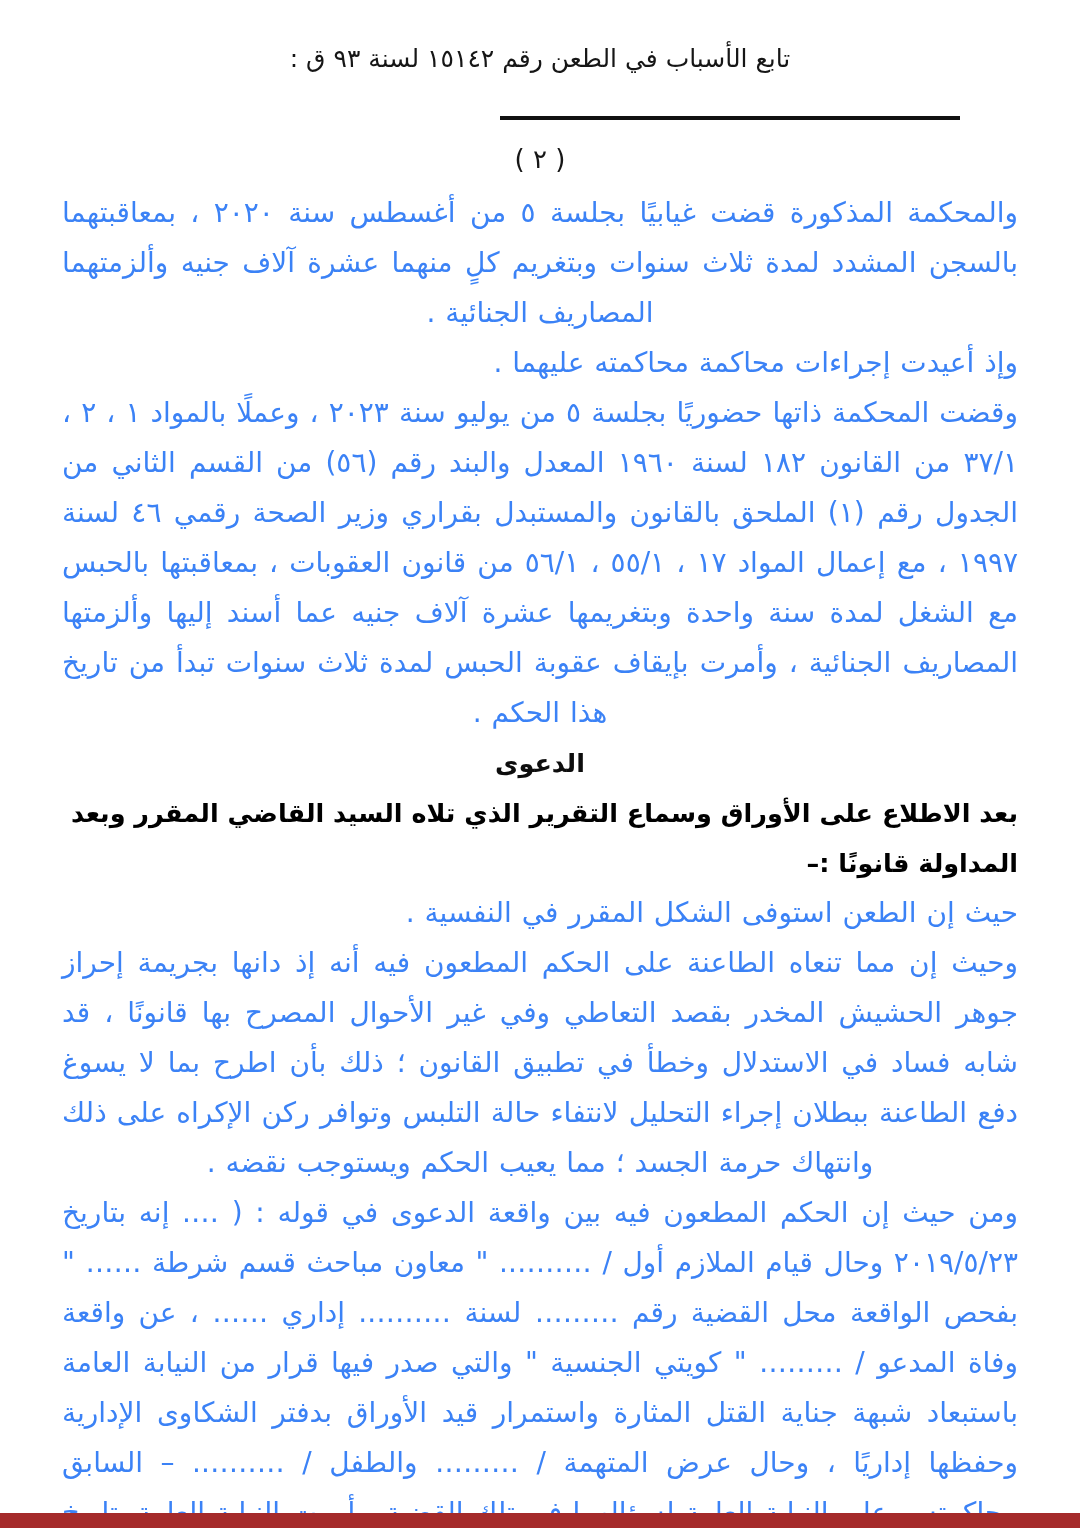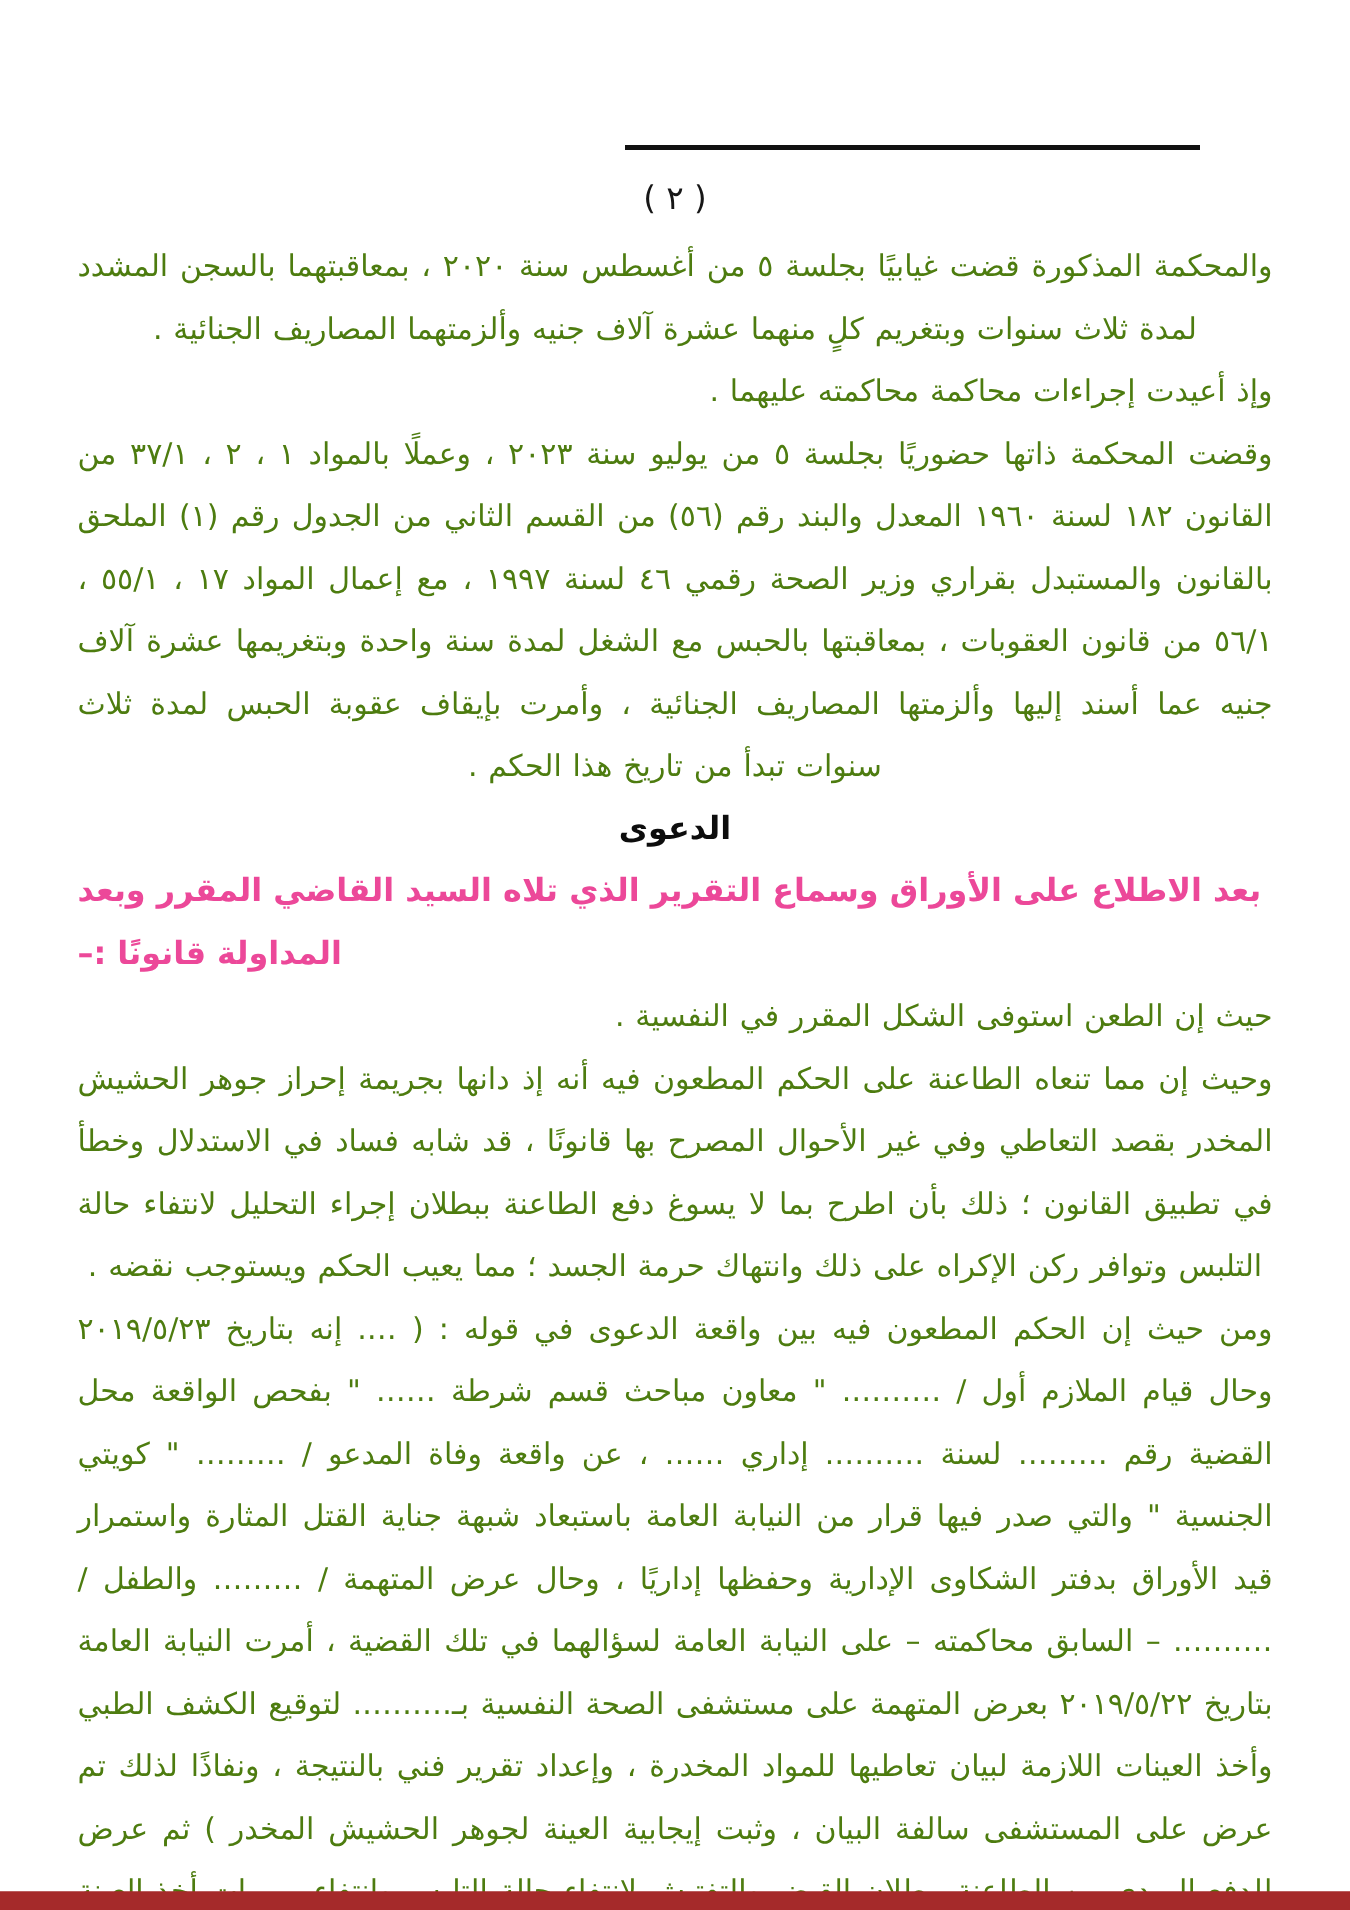--- a/index.html
+++ b/index.html
@@ -58,63 +58,66 @@
   
   .body-wrap {
     position: absolute;
     top: 188px;
     right: 62px;
     left: 62px;
     width: 956px;
   }
   p.para {
     margin: 0 0 0 0;
-    font-size: 24px;
+    font-size: 28px;
     line-height: 50px;
     text-align: justify;
     text-align-last: center;
-    color: #4d7c0f;
+    color: #3b82f6;
     letter-spacing: 0px;
     word-spacing: 1px;
   }
   p.para.last-right { text-align-last: right; }
   p.para.last-left  { text-align-last: left; }
 
   .centered-heading {
     margin: 0;
     font-size: 25.5px;
     line-height: 50px;
     font-weight: bold;
     text-align: center;
     color: #0d0d0d;
   }
   .bold-line {
     margin: 0;
     font-size: 25.5px;
     line-height: 50px;
     font-weight: bold;
-    text-align: left;
-    color: #ec4899;
+    text-align: right;
+    color: #000000;
   }
 
   
   .bottom-bar {
     position: absolute;
     left: 0;
     right: 0;
     bottom: 0;
     height: 15px;
     background: #a52a2a;
   }
 </style>
 </head>
 <body>
 
 <div class="page">
 
+  <div class="doc-header">
+    <div class="doc-header-line">تابع الأسباب في الطعن رقم ١٥١٤٢ لسنة ٩٣ ق :</div>
+  </div>
 
   <div class="header-rule" style="background: rgb(17, 17, 17);"></div>
 
   <div class="page-marker">( ٢ )</div>
 
   <div class="body-wrap">
 
     <p class="para">والمحكمة المذكورة قضت غيابيًا بجلسة ٥ من أغسطس سنة ٢٠٢٠ ، بمعاقبتهما بالسجن المشدد لمدة ثلاث سنوات وبتغريم كلٍ منهما عشرة آلاف جنيه وألزمتهما المصاريف الجنائية .</p>
 
     <p class="para last-right">وإذ أعيدت إجراءات محاكمة محاكمته عليهما .</p>

